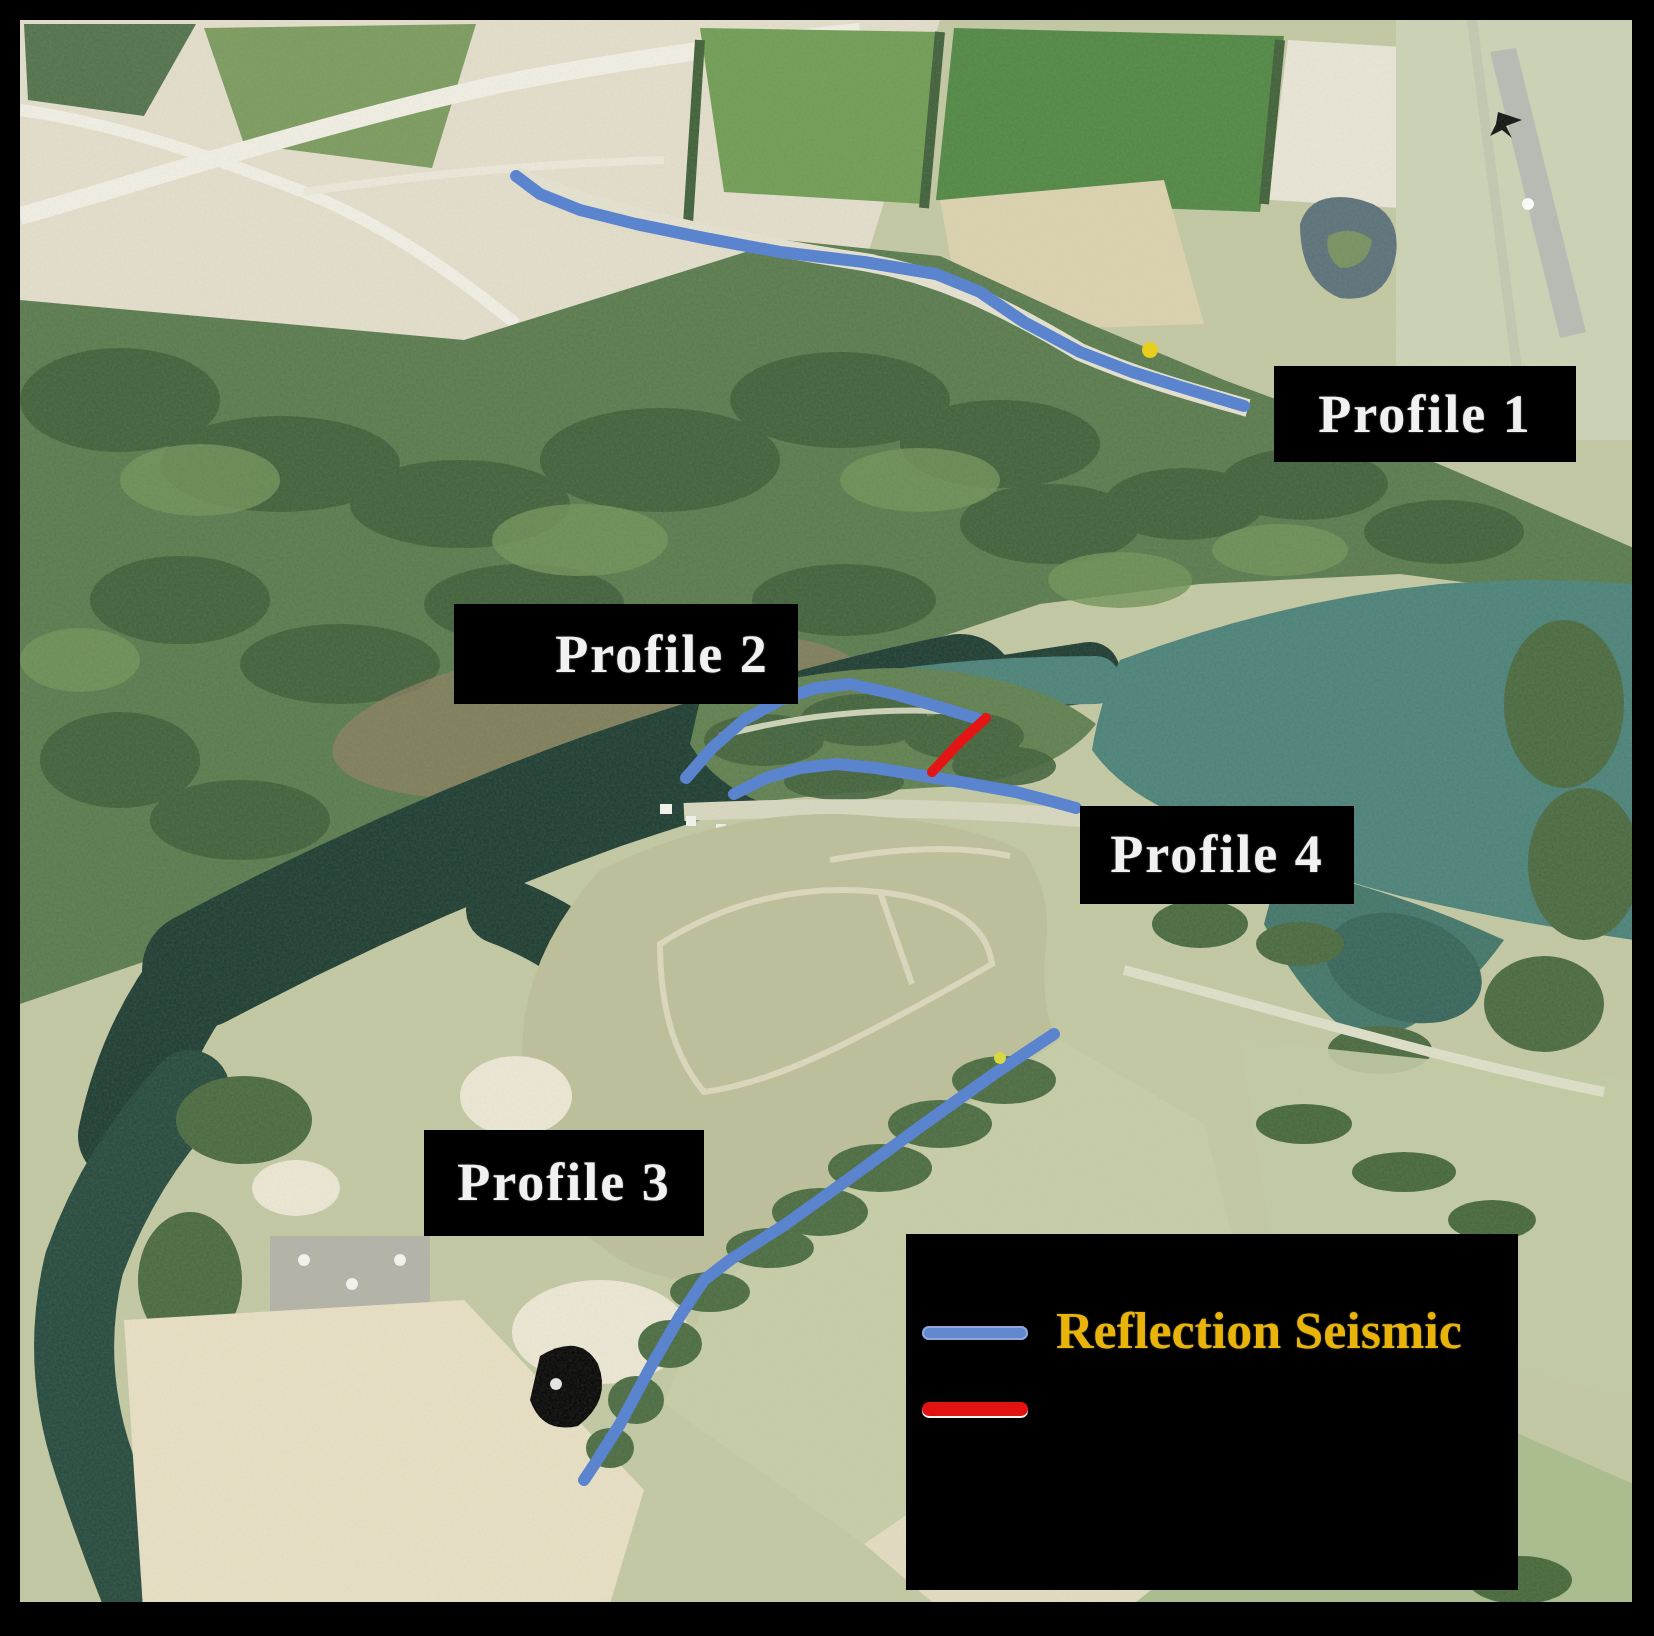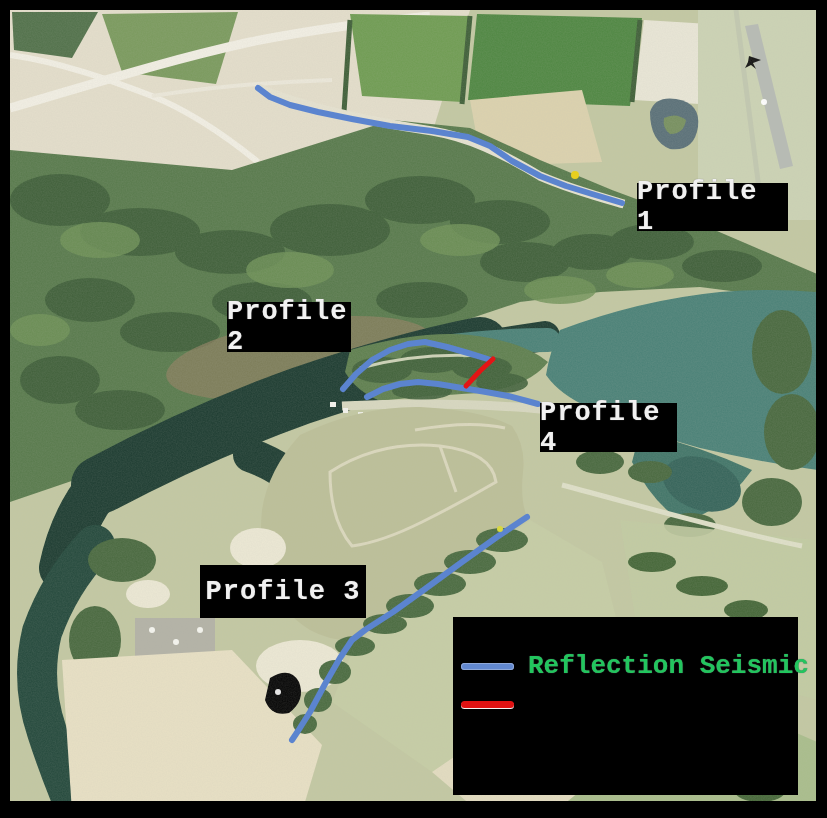--- a/index.html
+++ b/index.html
@@ -1,29 +1,29 @@
 <!DOCTYPE html>
 <html><head>
 <meta charset="utf-8">
 <style>
   html,body{margin:0;padding:0;background:#000;}
   .stage{position:relative;width:827px;height:818px;background:#000;overflow:hidden;
-         font-family:Liberation Mono, monospace;}
+         font-family:Liberation Serif, serif;}
   .stage svg{position:absolute;left:0;top:0;}
   
   .profile-label{position:absolute;background:#000;color:#f1f1f1;display:flex;
     align-items:center;justify-content:center;font-weight:bold;font-size:27px;
     letter-spacing:1px;text-shadow:0 0 1px #777;}
   .lbl1{left:637px;top:183px;width:151px;height:48px;}
-  .lbl2{left:227px;top:302px;width:124px;height:50px;}
+  .lbl2{left:227px;top:302px;width:136px;height:50px;padding-left:36px;}
   .lbl4{left:540px;top:403px;width:137px;height:49px;}
-  .lbl3{left:200px;top:565px;width:166px;height:53px;}
+  .lbl3{left:212px;top:565px;width:140px;height:53px;}
   
-  .legend{position:absolute;left:453px;top:617px;width:345px;height:178px;background:#000;
-    color:#22c55e;box-sizing:border-box;padding:30px 0 0 8px;}
+  .legend{position:absolute;left:453px;top:617px;width:306px;height:178px;background:#000;
+    color:#eab308;box-sizing:border-box;padding:30px 0 0 8px;}
   .legend-row{display:flex;align-items:center;height:38px;}
   .swatch{width:53px;height:7px;border-radius:4px;margin-right:14px;flex:0 0 auto;}
   .swatch.blue{background:#6288cf;box-shadow:0 0 0 1px #8fa8d8 inset;}
   .swatch.red{background:#e01212;box-shadow:0 1px 0 #f5f5f5;}
   .legend-text{font-size:26px;font-weight:bold;white-space:nowrap;text-shadow:0 0 1px #666;}
   .scalebar{width:26px;height:15px;margin:0 41px 0 4px;flex:0 0 auto;
     border-left:3px solid #cfcfcf;border-right:3px solid #cfcfcf;
     background:linear-gradient(#0000 45%, #bbb 45%, #bbb 60%, #0000 60%);}
 </style>
 </head>

